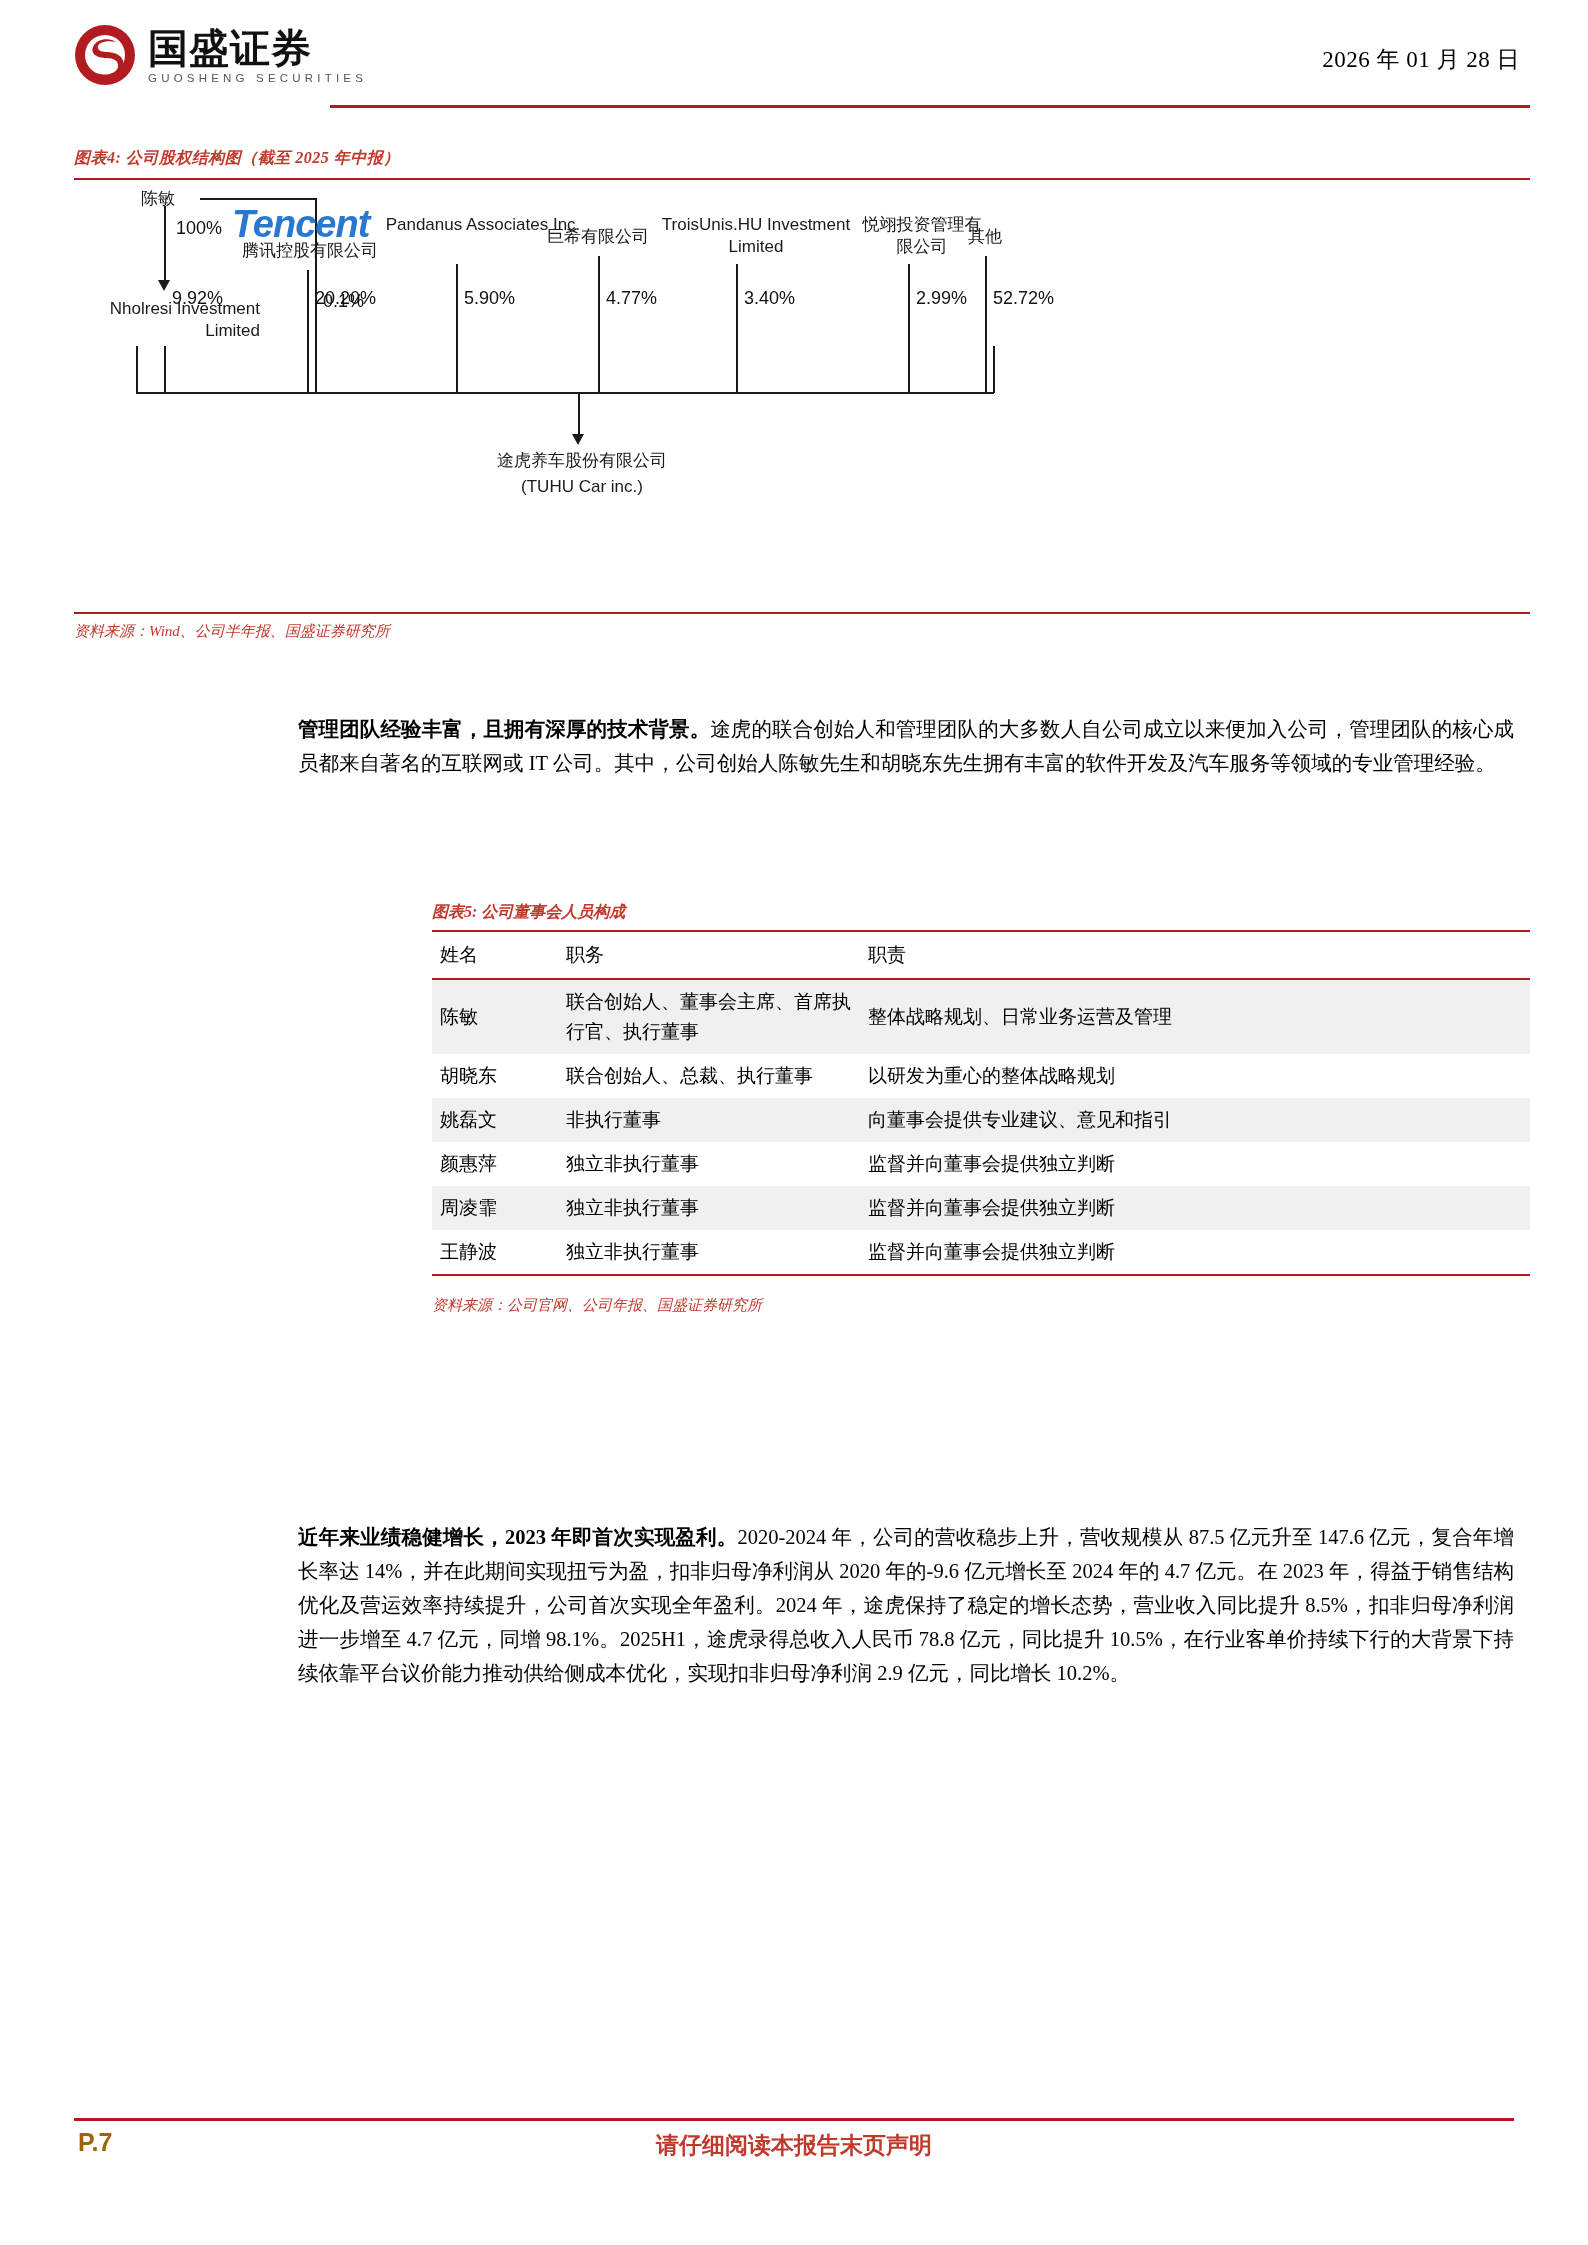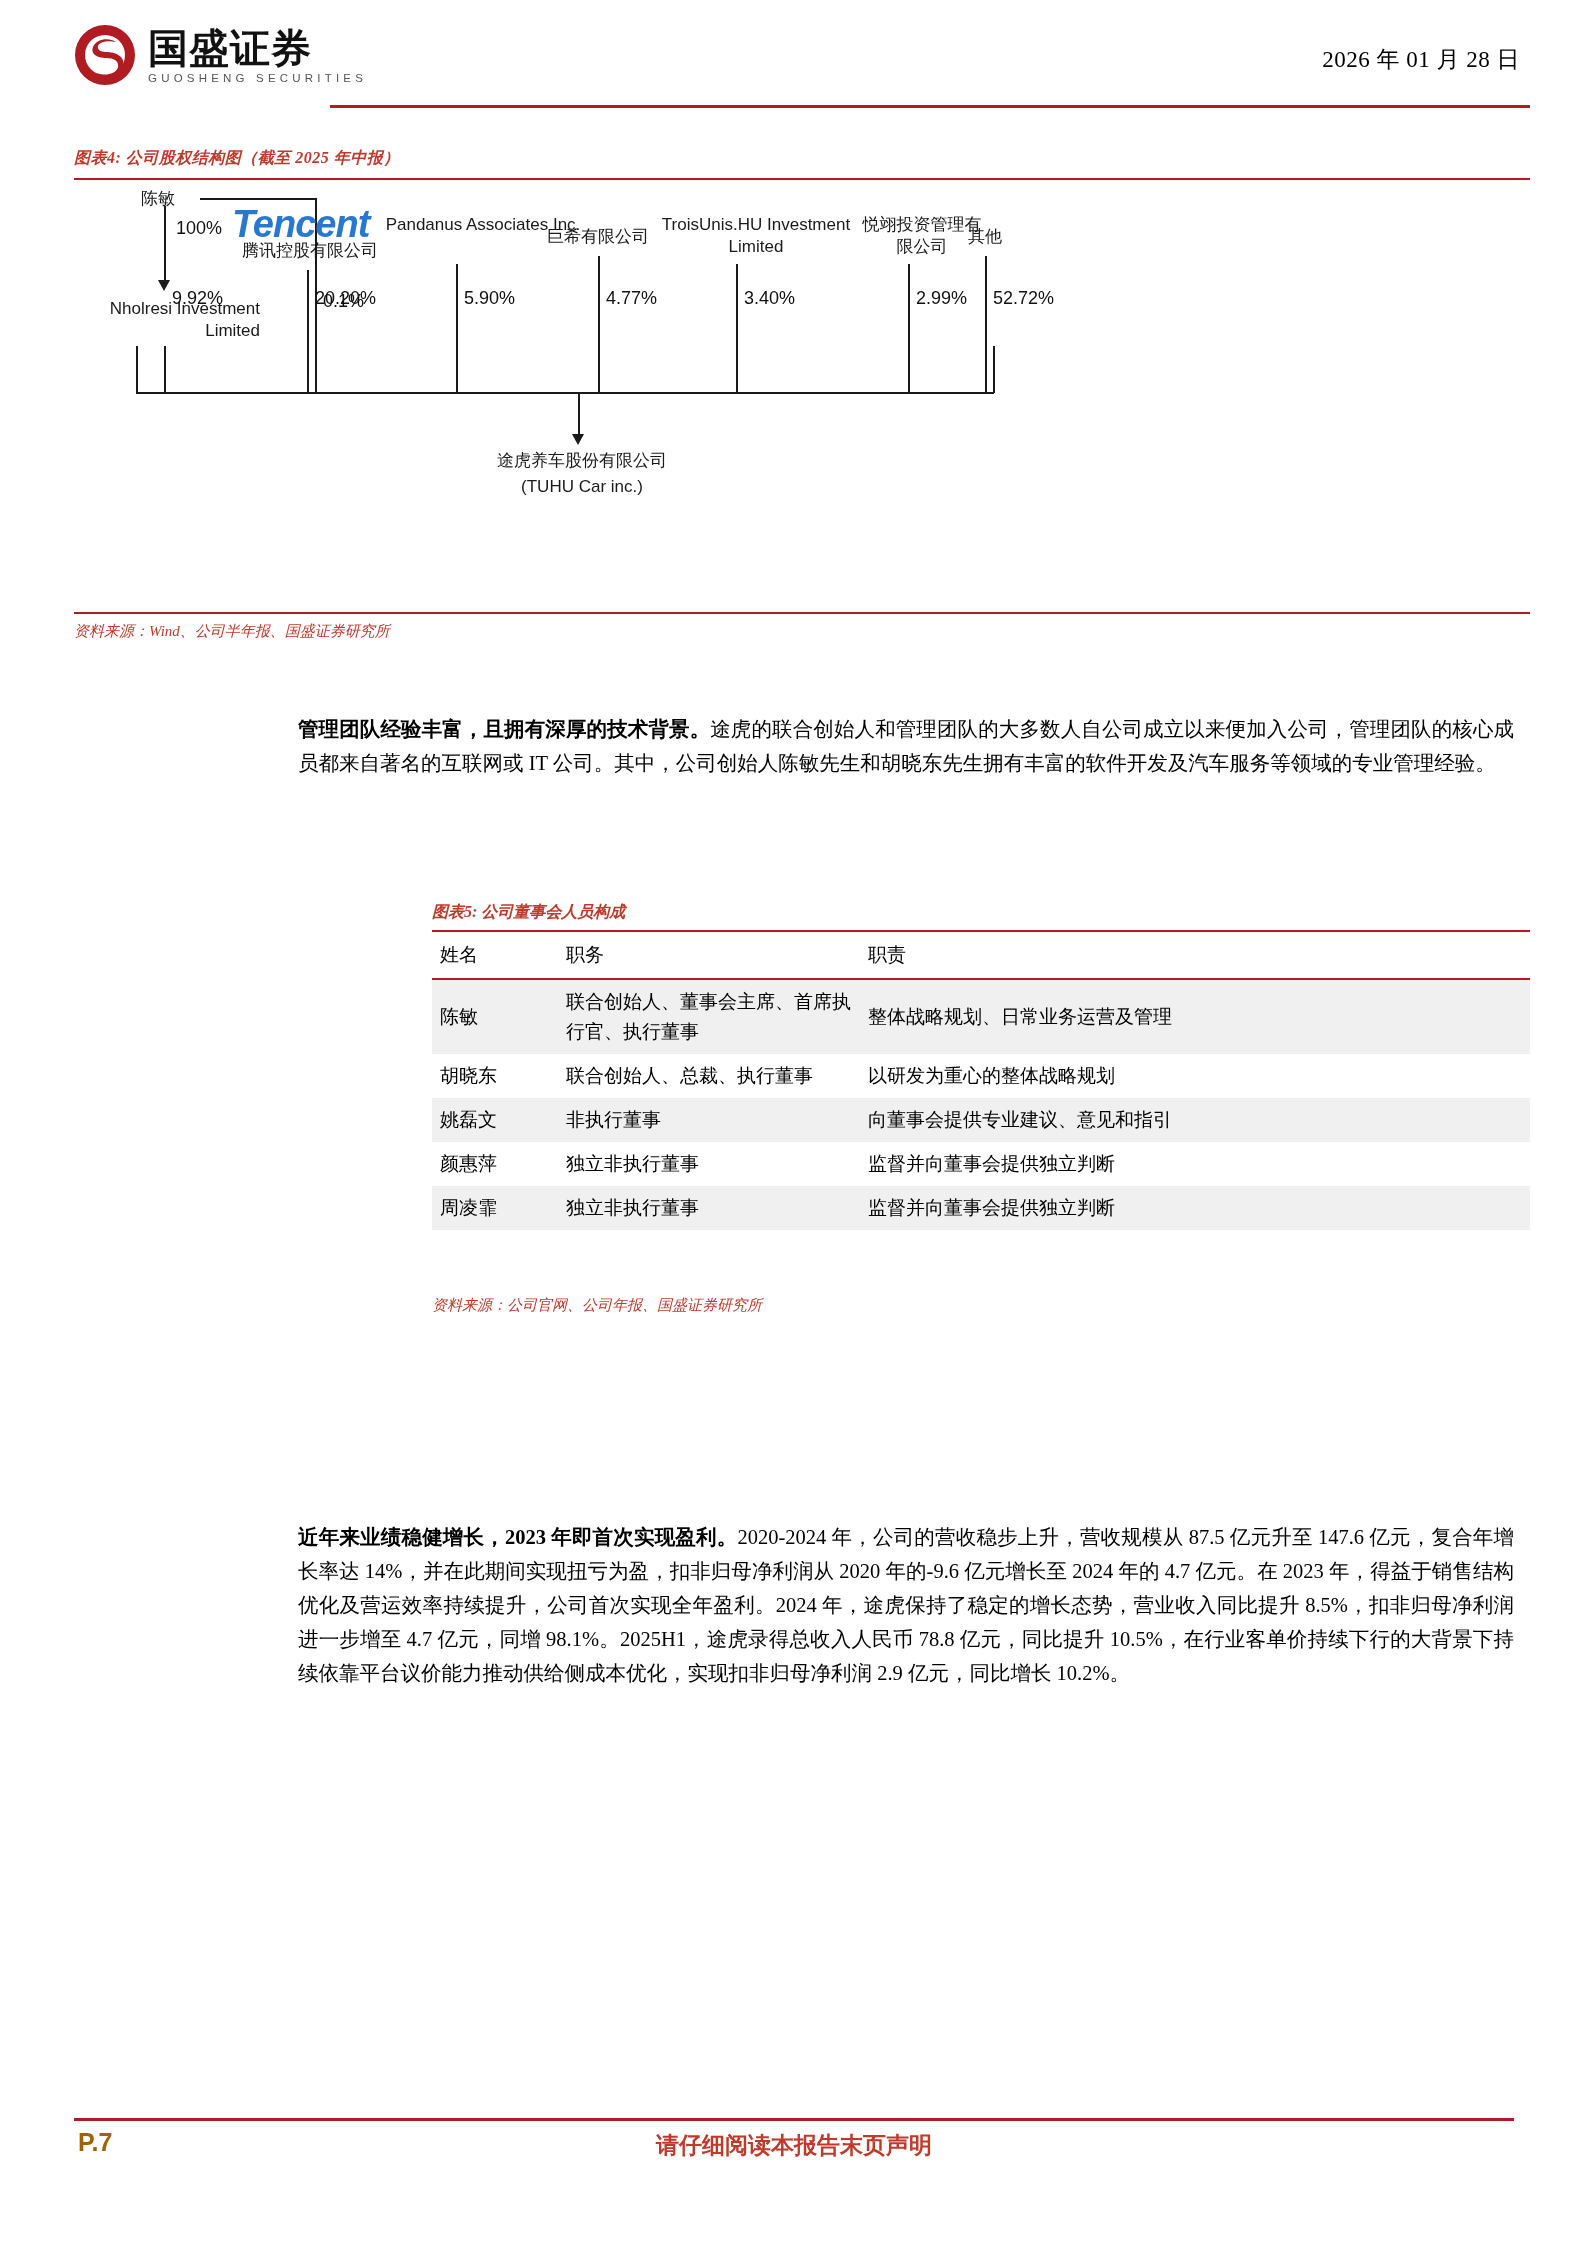--- a/index.html
+++ b/index.html
@@ -230,20 +230,25 @@
         <tr>
           <td>颜惠萍</td>
           <td>独立非执行董事</td>
           <td>监督并向董事会提供独立判断</td>
         </tr>
         <tr class="shade">
           <td>周凌霏</td>
           <td>独立非执行董事</td>
           <td>监督并向董事会提供独立判断</td>
         </tr>
+        <tr class="last">
+          <td>王静波</td>
+          <td>独立非执行董事</td>
+          <td>监督并向董事会提供独立判断</td>
+        </tr>
       </tbody>
     </table>
   </div>
   <div class="fig5-src">资料来源：公司官网、公司年报、国盛证券研究所</div>
 
 
   <div class="para" style="left:298px; top:1520px; width:1216px;">
     <b>近年来业绩稳健增长，2023 年即首次实现盈利。</b><span>2020-2024 年，公司的营收稳步上升，营收规模从 87.5 亿元升至 147.6 亿元，复合年增长率达 14%，并在此期间实现扭亏为盈，扣非归母净利润从 2020 年的-9.6 亿元增长至 2024 年的 4.7 亿元。在 2023 年，得益于销售结构优化及营运效率持续提升，公司首次实现全年盈利。2024 年，途虎保持了稳定的增长态势，营业收入同比提升 8.5%，扣非归母净利润进一步增至 4.7 亿元，同增 98.1%。2025H1，途虎录得总收入人民币 78.8 亿元，同比提升 10.5%，在行业客单价持续下行的大背景下持续依靠平台议价能力推动供给侧成本优化，实现扣非归母净利润 2.9 亿元，同比增长 10.2%。</span>
   </div>
 

